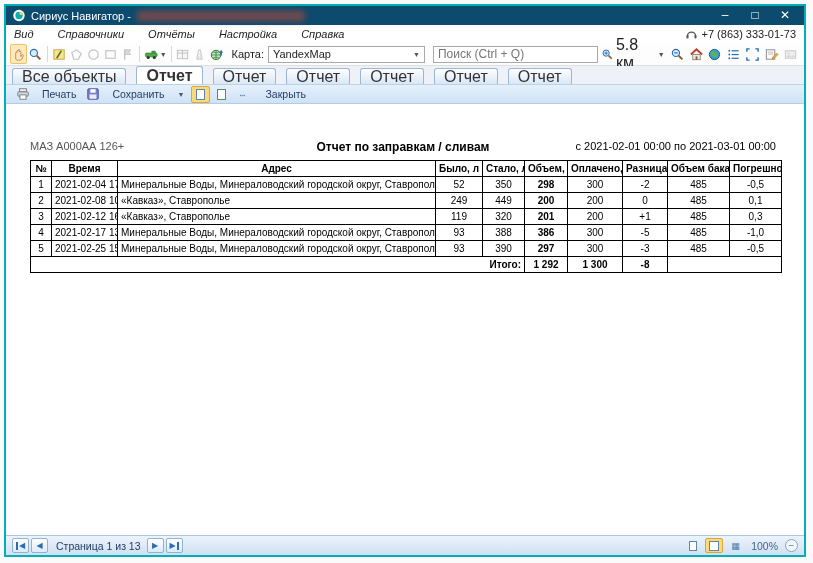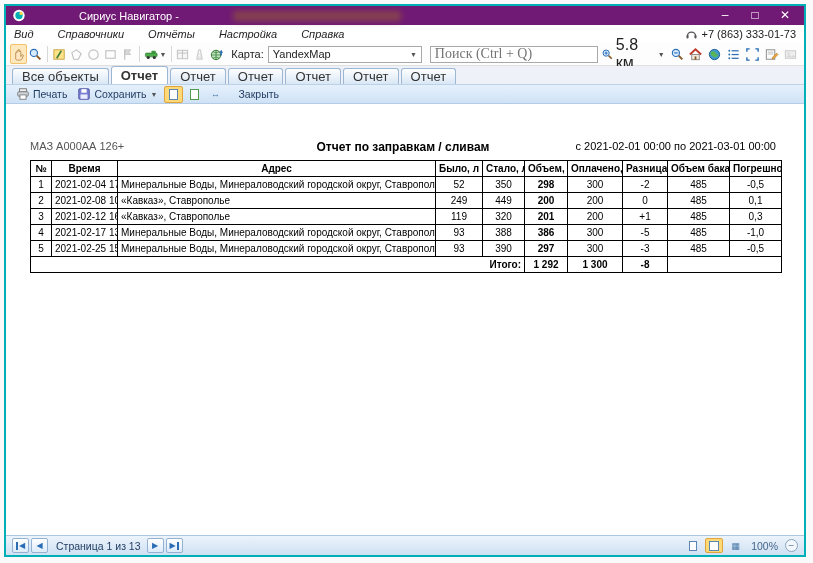--- a/index.html
+++ b/index.html
@@ -1,20 +1,20 @@
 <!DOCTYPE html>
 <html><head>
 <meta charset="utf-8">
 <style>
   * { box-sizing: border-box; margin:0; padding:0; }
   html,body { width:813px; height:563px; background:#fafafa; font-family:"Liberation Sans", sans-serif; overflow:hidden; }
   .window { position:absolute; left:4px; top:4px; width:802px; height:553px; border:2px solid #00b0b6; background:#fff; display:flex; flex-direction:column; }
 
   
-  .titlebar { height:19px; background:#701a75; display:flex; align-items:center; padding:0 4px; flex:0 0 auto;gap:48px; }
+  .titlebar { height:19px; background:#0c4a6e; display:flex; align-items:center; padding:0 4px; flex:0 0 auto; }
   .titlebar .appicon { width:14px; height:13px; margin:0 5px 0 2px; }
   .titlebar .title { color:#fff; font-size:11px; white-space:nowrap; }
   .redacted { display:inline-block; width:168px; height:10px; margin-left:6px; background:#8a4a45; border-radius:2px; filter:blur(3px); opacity:.85; }
   .wincontrols { margin-left:auto; display:flex; color:#fff; }
   .wincontrols span { width:30px; text-align:center; font-size:12px; line-height:17px; cursor:default; }
 
   
   .menubar { height:18px; background:#fff; display:flex; align-items:center; padding:0 8px; font-size:11px; color:#222; flex:0 0 auto; }
   .menubar .mitem { margin-right:24px; cursor:default;font-style:italic; }
   .phone { margin-left:auto; display:flex; align-items:center; gap:4px; font-size:11px; color:#222; }
@@ -23,35 +23,35 @@
   .toolbar { height:23px; background:#fdfdfd; border-bottom:1px solid #e0e0e0; display:flex; align-items:center; padding:0 4px; flex:0 0 auto; }
   .tbtn { width:21px; height:20px; display:flex; align-items:center; justify-content:center; border:1px solid transparent; border-radius:2px; }
   .tbtn.sel { border-color:#f5c06a; background:#fde9bd; }
   .tbtn.dis { opacity:.45; }
   .vsep { width:1px; height:16px; background:#d8d8d8; margin:0 3px; }
   .ic { width:15px; height:15px; display:block; }
   .caret { font-size:7px; color:#555; margin-left:1px; }
   .maplabel { font-size:11px; color:#222; margin:0 4px 0 6px; }
   .mapselect { width:196px; height:17px; border:1px solid #a9a9a9; background:#fff; display:flex; align-items:center; font-size:11px; padding:0 4px; color:#222;gap:40px; }
   .mapselect .caret { margin-left:auto; }
-  .searchbox { width:168px; height:17px; border:1px solid #a9a9a9; margin-left:8px; font-size:14px; padding:0 4px; color:#555; font-family:Liberation Serif, serif; }
+  .searchbox { width:168px; height:17px; border:1px solid #a9a9a9; margin-left:8px; font-size:12px; padding:0 4px; color:#555; font-family:Liberation Sans, sans-serif; }
   .rtools { margin-left:auto; display:flex; align-items:center; }
   .scale { font-size:16px; color:#222; margin:16px 2px; }
 
   
   .tabstrip { height:18px; background:#eef2f8; display:flex; align-items:flex-end; padding:1px 0 0 6px; flex:0 0 auto; }
-  .tab { height:16px; padding:0 9px; display:flex; align-items:center; font-size:13px; color:#333;
+  .tab { height:16px; padding:0 9px; display:flex; align-items:center; font-size:16px; color:#333;
          background:linear-gradient(#fdfeff,#d9e7f5); border:1px solid #9bb7d4; border-bottom:none;
-         border-radius:3px 3px 0 0; margin-right:2px; cursor:default; }
+         border-radius:3px 3px 0 0; margin-right:10px; cursor:default; }
   .tab.active { background:#fff; font-weight:bold; height:18px; position:relative; z-index:2; }
 
   
   .reptoolbar { height:20px; background:linear-gradient(#e5f0fc,#cfe2f5); border-top:1px solid #bcd2e8; border-bottom:1px solid #b4cce4;
                 display:flex; align-items:center; padding:0 5px; font-size:10.5px; color:#1e3a5f; flex:0 0 auto; }
-  .rbtn { display:flex; align-items:center; gap:3px; padding:0 5px; height:18px; border-radius:2px; cursor:default; }
+  .rbtn { display:flex; align-items:center; gap:12px; padding:0 5px; height:18px; border-radius:2px; cursor:default; }
   .toggle { width:19px; height:17px; display:flex; align-items:center; justify-content:center; border:1px solid transparent; border-radius:2px; margin:0 1px; }
   .toggle.on { background:#ffd976; border-color:#dfa43d; }
   .pageglyph { width:9px; height:11px; background:#fff; border:1px solid #5a86b4; }
   .pageglyph.green { border-color:#4d9a4d; }
   .fitglyph { font-size:9px; color:#4a79a8; letter-spacing:-1px; }
 
   
   .report { flex:1 1 auto; background:#fff; position:relative; overflow:hidden; }
   .rephead { position:absolute; top:36px; left:24px; right:28px; display:flex; font-size:11px; color:#000; }
   .objname { color:#555; white-space:nowrap; width:230px; }

